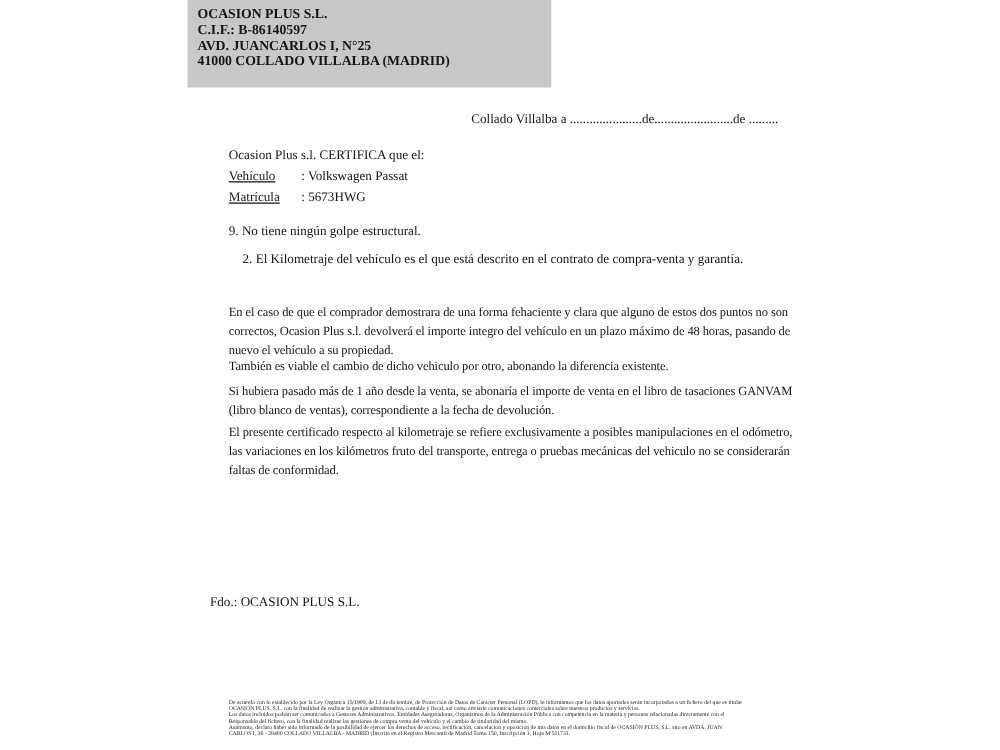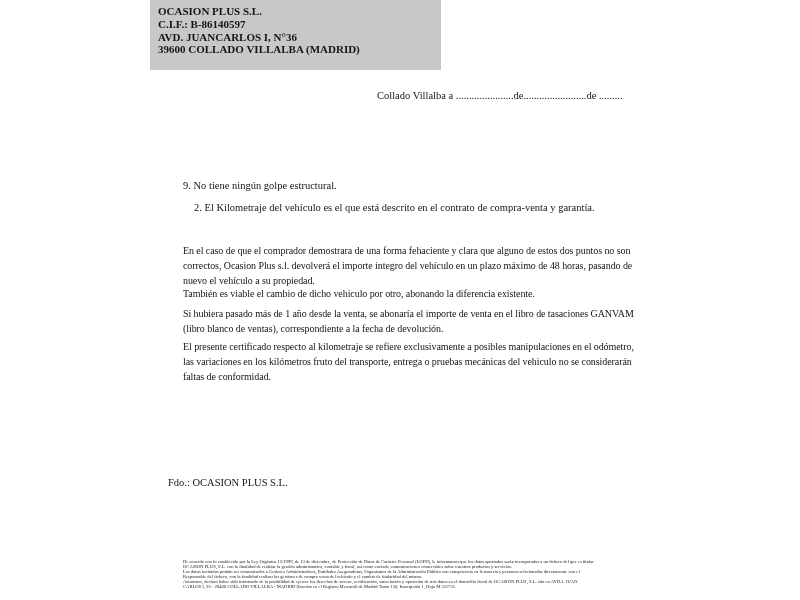--- a/index.html
+++ b/index.html
@@ -83,26 +83,35 @@
   }
 </style>
 </head>
 <body>
 
 <div class="page">
 
   <div class="header-box">
     <div class="hline">OCASION PLUS S.L.</div>
     <div class="hline">C.I.F.: B-86140597</div>
-    <div class="hline">AVD. JUANCARLOS I, N°36</div>
-    <div class="hline">39600 COLLADO VILLALBA (MADRID)</div>
+    <div class="hline">AVD. JUANCARLOS I, N°25</div>
+    <div class="hline">41000 COLLADO VILLALBA (MADRID)</div>
   </div>
 
   <div class="date-line">Collado Villalba a ......................de........................de .........</div>
 
+  <div class="cert-block">
+    <div>Ocasion Plus s.l. CERTIFICA que el:</div>
+    <div class="cert-row">
+      <span class="lbl">Vehículo</span><span>: Volkswagen Passat</span>
+    </div>
+    <div class="cert-row">
+      <span class="lbl">Matrícula</span><span>: 5673HWG</span>
+    </div>
+  </div>
 
   <div class="point-1">9. No tiene ningún golpe estructural.</div>
   <div class="point-2">2. El Kilometraje del vehículo es el que está descrito en el contrato de compra-venta y garantía.</div>
 
   <div class="para para-1">En el caso de que el comprador demostrara de una forma fehaciente y clara que alguno de estos dos puntos no son correctos, Ocasion Plus s.l. devolverá el importe integro del vehículo en un plazo máximo de 48 horas, pasando de nuevo el vehículo a su propiedad.</div>
   <div class="para para-2">También es viable el cambio de dicho vehiculo por otro, abonando la diferencia existente.</div>
   <div class="para para-3">Si hubiera pasado más de 1 año desde la venta, se abonaría el importe de venta en el libro de tasaciones GANVAM (libro blanco de ventas), correspondiente a la fecha de devolución.</div>
   <div class="para para-4">El presente certificado respecto al kilometraje se refiere exclusivamente a posibles manipulaciones en el odómetro, las variaciones en los kilómetros fruto del transporte, entrega o pruebas mecánicas del vehiculo no se considerarán faltas de conformidad.</div>
 
   <div class="signature">Fdo.: OCASION PLUS S.L.</div>

